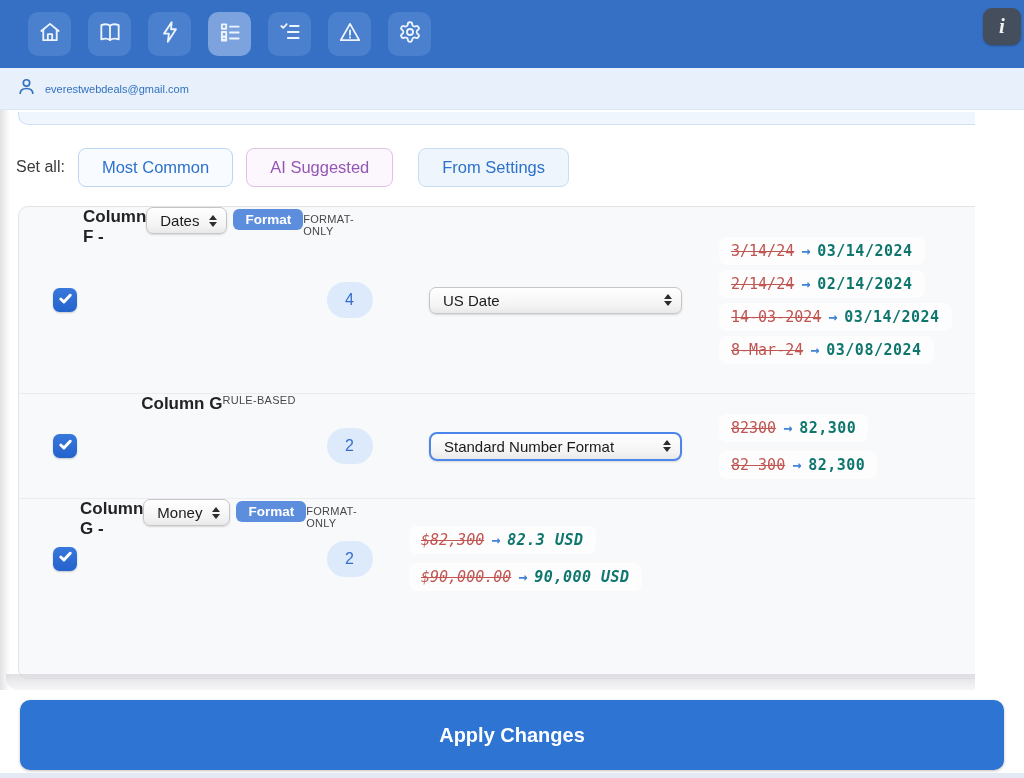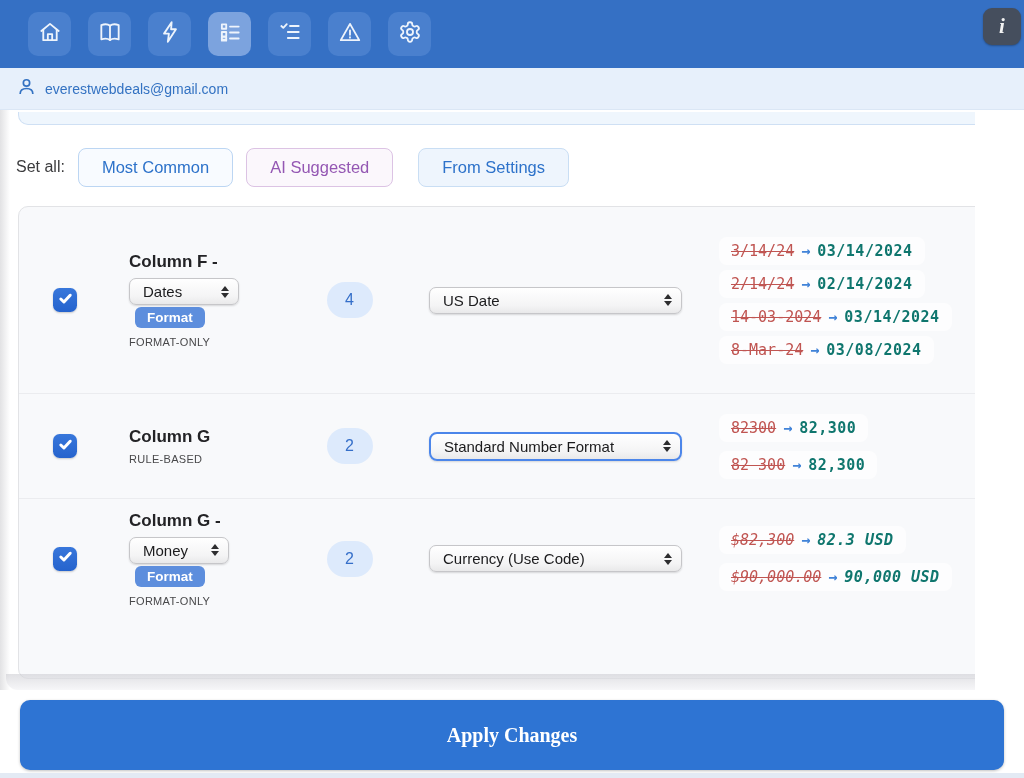--- a/index.html
+++ b/index.html
@@ -10,21 +10,21 @@
   .topbar { position:absolute; left:0; top:0; width:1024px; height:68px; background:#3570c4; }
   .nav { position:absolute; left:28px; top:12px; display:flex; gap:17px; }
   .nav-btn { width:43px; height:44px; border-radius:10px; background:#4a80ce; display:flex; align-items:center; justify-content:center; cursor:pointer; }
   .nav-btn.active { background:#7ca3de; }
   .nav-btn svg { stroke:#eef4fc; fill:none; stroke-width:1.7; stroke-linecap:round; stroke-linejoin:round; }
   .info-btn { position:absolute; right:3px; top:8px; width:38px; height:37px; border-radius:9px; background:#454e5d; color:#f2f2f2; display:flex; align-items:center; justify-content:center; font-family:"Liberation Serif", serif; font-style:italic; font-weight:bold; font-size:21px; cursor:pointer; box-shadow:0 1px 2px rgba(0,0,0,.3); }
 
   
   .emailbar { position:absolute; left:0; top:68px; width:1024px; height:42px; background:#e7f0fb; display:flex; align-items:center; padding-left:17px; border-bottom:1px solid #dbe7f5; }
   .emailbar svg { stroke:#3372c2; fill:none; stroke-width:1.6; margin-right:9px; }
-  .email-text { color:#3372c2; font-size:14px; }
+  .email-text { color:#3372c2; font-size:11px; }
 
   
   .content { position:absolute; left:0; top:110px; width:975px; height:580px; background:#ffffff; overflow:hidden; }
   .content::before { content:''; position:absolute; left:0; top:0; bottom:0; width:10px; background:linear-gradient(90deg, rgba(110,110,120,.20), rgba(110,110,120,0)); z-index:6; pointer-events:none; }
   .panel-stub { position:absolute; left:18px; top:2px; width:988px; height:13px; background:#eff6fd; border:1px solid #cfe0f4; border-top:none; border-radius:0 0 10px 10px; }
 
   .setall { position:absolute; left:16px; top:37px; height:40px; display:flex; align-items:center; }
   .setall-label { font-size:16px; color:#3b3b3d; margin-right:13px; }
   .pill-btn { height:39px; border-radius:8px; display:flex; align-items:center; padding:0 23px; font-size:16.5px; cursor:pointer; border:1px solid; margin-right:13px; }
   .pill-btn.blue1 { background:#f8fbff; border-color:#bcd6f3; color:#2d72ca; }
@@ -37,21 +37,21 @@
   .thead { height:62px; background:#f5f6f8; border-bottom:1px solid #e4e5e8; align-items:center; }
   .th { font-size:13px; font-weight:600; letter-spacing:.9px; color:#5e5f63; }
   .th.group { padding-left:18px; } .th.cells { text-align:center; } .th.format { padding-left:38px; } .th.preview { padding-left:18px; }
   .row1 { height:187px; border-bottom:1px solid #ebecef; }
   .row2 { height:105px; border-bottom:1px solid #ebecef; }
   .row3 { height:119px; }
   .cb-cell { display:flex; align-items:center; justify-content:center; }
   .checkbox { width:24px; height:24px; border-radius:6.5px; background:linear-gradient(180deg,#3877db,#2563cd); display:flex; align-items:center; justify-content:center; cursor:pointer; box-shadow:0 1px 2px rgba(0,0,0,.2); }
   .checkbox svg { stroke:#ffffff; fill:none; stroke-width:3.2; stroke-linecap:round; stroke-linejoin:round; }
 
-  .group-cell { display:flex; flex-direction:column; justify-content:center; align-items:flex-start; padding-left:18px; }
+  .group-cell { display:flex; flex-direction:row; justify-content:center; align-items:flex-start; padding-left:18px; }
   .group-title { font-size:17px; font-weight:700; color:#232326; margin-bottom:6px; }
   .group-sub { font-size:11px; color:#48484a; letter-spacing:.3px; margin-top:6px; }
 
   .select { height:27px; background:linear-gradient(180deg,#ffffff 0%,#f4f4f5 70%,#e9e9ea 100%); border:1px solid #c6c6c9; border-radius:7px; display:flex; align-items:center; padding:0 9px 0 13px; font-size:15px; color:#1b1b1d; box-shadow:0 1px 2px rgba(0,0,0,.14); cursor:pointer; }
   .select .arrows { margin-left:auto; display:flex; flex-direction:column; gap:2px; padding-left:10px; }
   .tri-up { width:0; height:0; border-left:4px solid transparent; border-right:4px solid transparent; border-bottom:5px solid #2d2d2f; }
   .tri-down { width:0; height:0; border-left:4px solid transparent; border-right:4px solid transparent; border-top:5px solid #2d2d2f; }
   .sel-110 { width:110px; } .sel-100 { width:100px; } .sel-253 { width:253px; }
   .select.focused { border:2px solid #4c86ea; border-radius:8px; height:29px; }
 
@@ -65,21 +65,21 @@
   .preview-cell { display:flex; flex-direction:column; justify-content:center; align-items:flex-start; padding-left:18px; gap:5px; }
   .pline { background:#fdfdfe; border-radius:8px; padding:5px 12px; font-family:"DejaVu Sans Mono", monospace; font-size:15px; white-space:nowrap; }
   .pfrom { color:#c05552; text-decoration:line-through; }
   .parrow { color:#4183d8; padding:0 7px; font-weight:bold; }
   .pto { color:#0f766e; font-weight:bold; letter-spacing:.5px; }
 
   .bottom-band { position:absolute; left:6px; top:564px; width:1012px; height:16px; background:linear-gradient(180deg, rgba(200,200,206,.55), rgba(246,246,248,.95)); border-radius:0 0 12px 12px; z-index:8; }
 
   
   .footer { position:absolute; left:0; top:690px; width:1024px; height:88px; background:#ffffff; }
-  .apply-btn { position:absolute; left:20px; top:10px; width:984px; height:70px; background:#2e74d3; border:none; border-radius:10px; color:#ffffff; font-family:Liberation Serif, serif; font-size:20px; font-weight:700; cursor:pointer; box-shadow:0 1px 3px rgba(0,0,0,.25); }
+  .apply-btn { position:absolute; left:20px; top:10px; width:984px; height:70px; background:#2e74d3; border:none; border-radius:10px; color:#ffffff; font-family:Liberation Sans, sans-serif; font-size:20px; font-weight:700; cursor:pointer; box-shadow:0 1px 3px rgba(0,0,0,.25); }
   .bottom-strip { position:absolute; left:0; bottom:0; width:1024px; height:5px; background:#e3eaf4; }
 </style>
 </head>
 <body>
 
 <header class="topbar">
   <nav class="nav">
     <div class="nav-btn">
       <span><svg width="26" height="26" viewBox="0 0 24 24">
             <path d="M4 11 L12 4.5 L20 11"></path>
@@ -244,29 +244,20 @@
               <i class="tri-up"></i>
               <i class="tri-down"></i>
             </span>
         </div>
         <div class="badge">Format</div>
         <div class="group-sub">FORMAT-ONLY</div>
       </div>
       <div class="cells-cell">
           <div class="count-pill">2</div>
         </div>
-      <div class="format-cell">
-        <div class="select sel-253">
-          <span>Currency (Use Code)</span>
-          <span class="arrows">
-              <i class="tri-up"></i>
-              <i class="tri-down"></i>
-            </span>
-        </div>
-      </div>
       <div class="preview-cell" style="gap:9px;font-style:italic;">
         <div class="pline"><span class="pfrom">$82,300</span><span class="parrow">→</span><span class="pto">82.3 USD</span></div>
         <div class="pline"><span class="pfrom">$90,000.00</span><span class="parrow">→</span><span class="pto">90,000 USD</span></div>
       </div>
     </div>
 
   </div>
 
   <div class="bottom-band"></div>
 </main>

